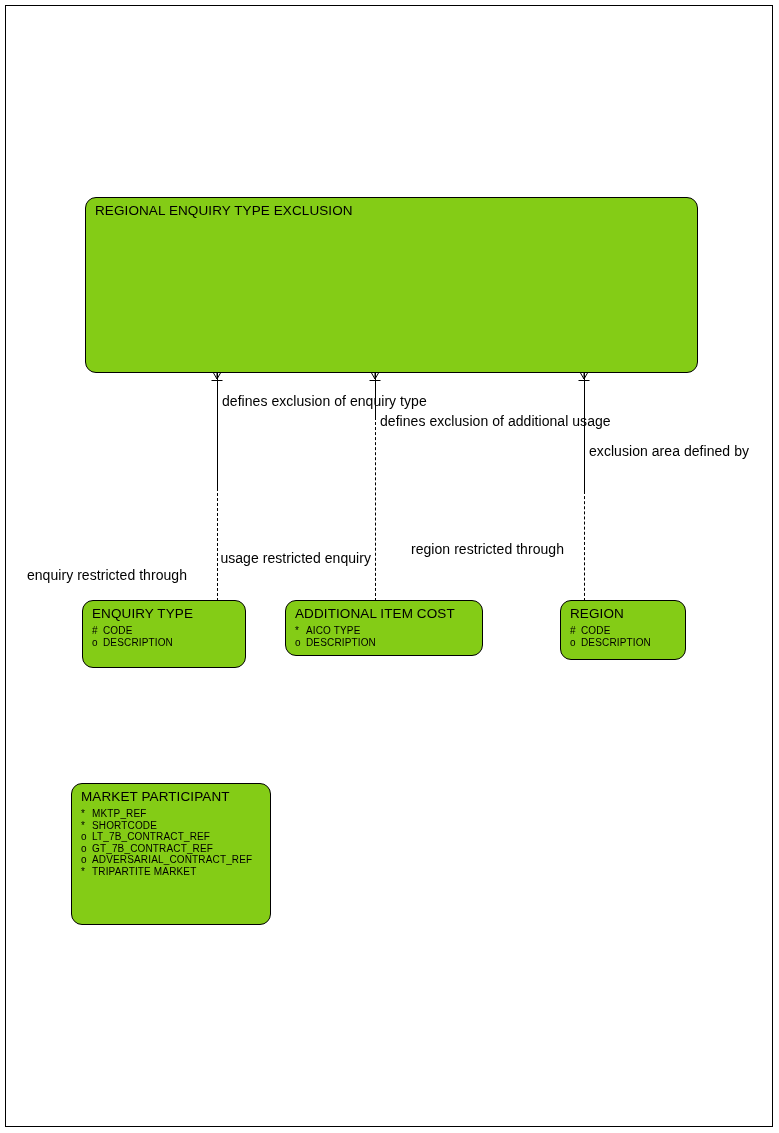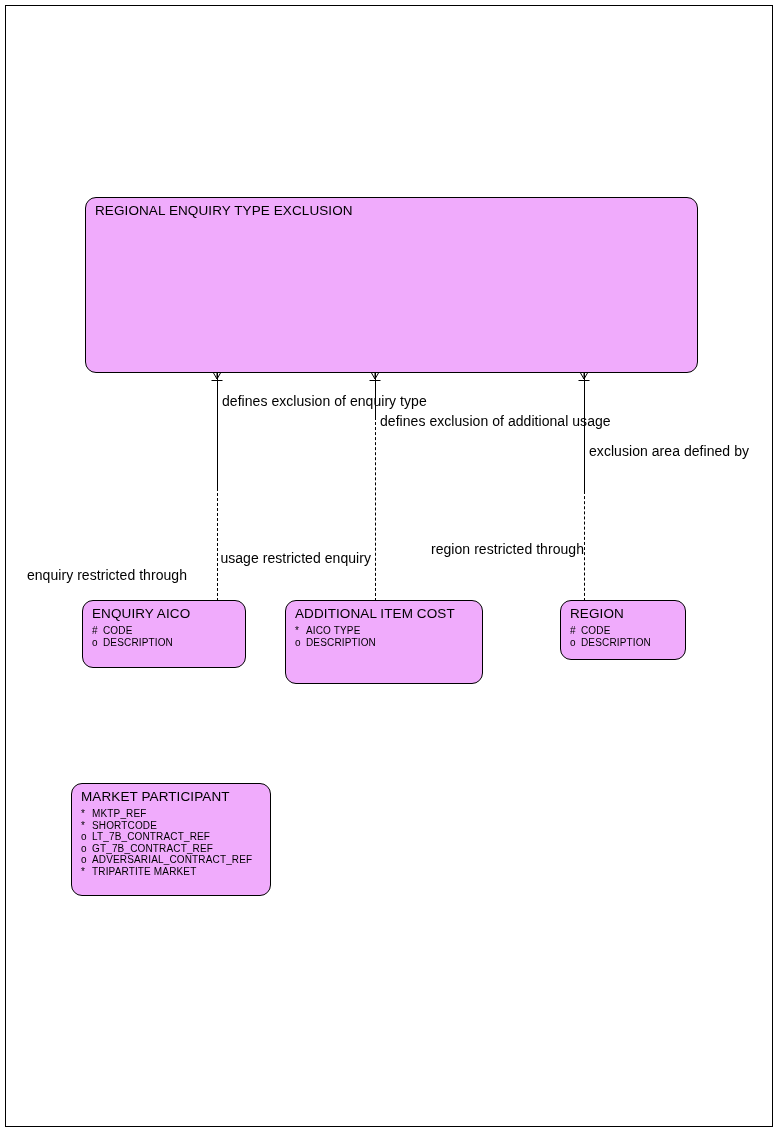--- a/index.html
+++ b/index.html
@@ -28,21 +28,21 @@
     border: 1px solid #000000;
     box-sizing: border-box;
   }
 
   
   .entity {
     position: absolute;
     box-sizing: border-box;
     border: 1px solid #000000;
     border-radius: 11px;
-    background: #f0abfc;
+    background: #84cc16;
     overflow: hidden;
   }
   .entity-title {
     position: absolute;
     left: 9px;
     top: 5px;
     font-size: 13.5px;
     line-height: 16px;
     color: #000000;
     white-space: nowrap;
@@ -67,27 +67,27 @@
   }
 
   
   #entity-regional-enquiry-type-exclusion {
     left: 85px;  top: 197px;  width: 613px;  height: 176px;
   }
   #entity-enquiry-type {
     left: 82px;  top: 600px;  width: 164px;  height: 68px;
   }
   #entity-additional-item-cost {
-    left: 285px; top: 600px;  width: 198px;  height: 84px;
+    left: 285px; top: 600px;  width: 198px;  height: 56px;
   }
   #entity-region {
     left: 560px; top: 600px;  width: 126px;  height: 60px;
   }
   #entity-market-participant {
-    left: 71px;  top: 783px;  width: 200px;  height: 113px;
+    left: 71px;  top: 783px;  width: 200px;  height: 142px;
   }
 
   
   .conn {
     position: absolute;
     width: 0;
     border-left: 1px solid #000000;
   }
   .conn.solid   { border-left-style: solid; }
   .conn.dashed  { border-left-style: dashed; }
@@ -144,29 +144,29 @@
   <div class="rel-label" style="left:222px; top:394px;">defines exclusion of enquiry type</div>
 
   <div class="rel-label" style="left:380px; top:414px;">defines exclusion of additional usage</div>
 
   <div class="rel-label" style="left:589px; top:444px;">exclusion area defined by</div>
 
   <div class="rel-label right-align" style="left:0px; top:568px; width:187px;">enquiry restricted through</div>
 
   <div class="rel-label right-align" style="left:160px; top:551px; width:211px;">usage restricted enquiry</div>
 
-  <div class="rel-label right-align" style="left:384px; top:542px; width:200px;">region restricted through</div>
+  <div class="rel-label right-align" style="left:364px; top:542px; width:200px;">region restricted through</div>
 
   <div class="entity" id="entity-regional-enquiry-type-exclusion">
     <div class="entity-title">REGIONAL ENQUIRY TYPE EXCLUSION</div>
     <div class="attr-list"></div>
   </div>
 
   <div class="entity" id="entity-enquiry-type">
-    <div class="entity-title">ENQUIRY AICO</div>
+    <div class="entity-title">ENQUIRY TYPE</div>
     <div class="attr-list">
       <div class="attr">
         <span class="mark">#</span><span>CODE</span>
       </div>
       <div class="attr">
         <span class="mark">o</span><span>DESCRIPTION</span>
       </div>
     </div>
   </div>
 

